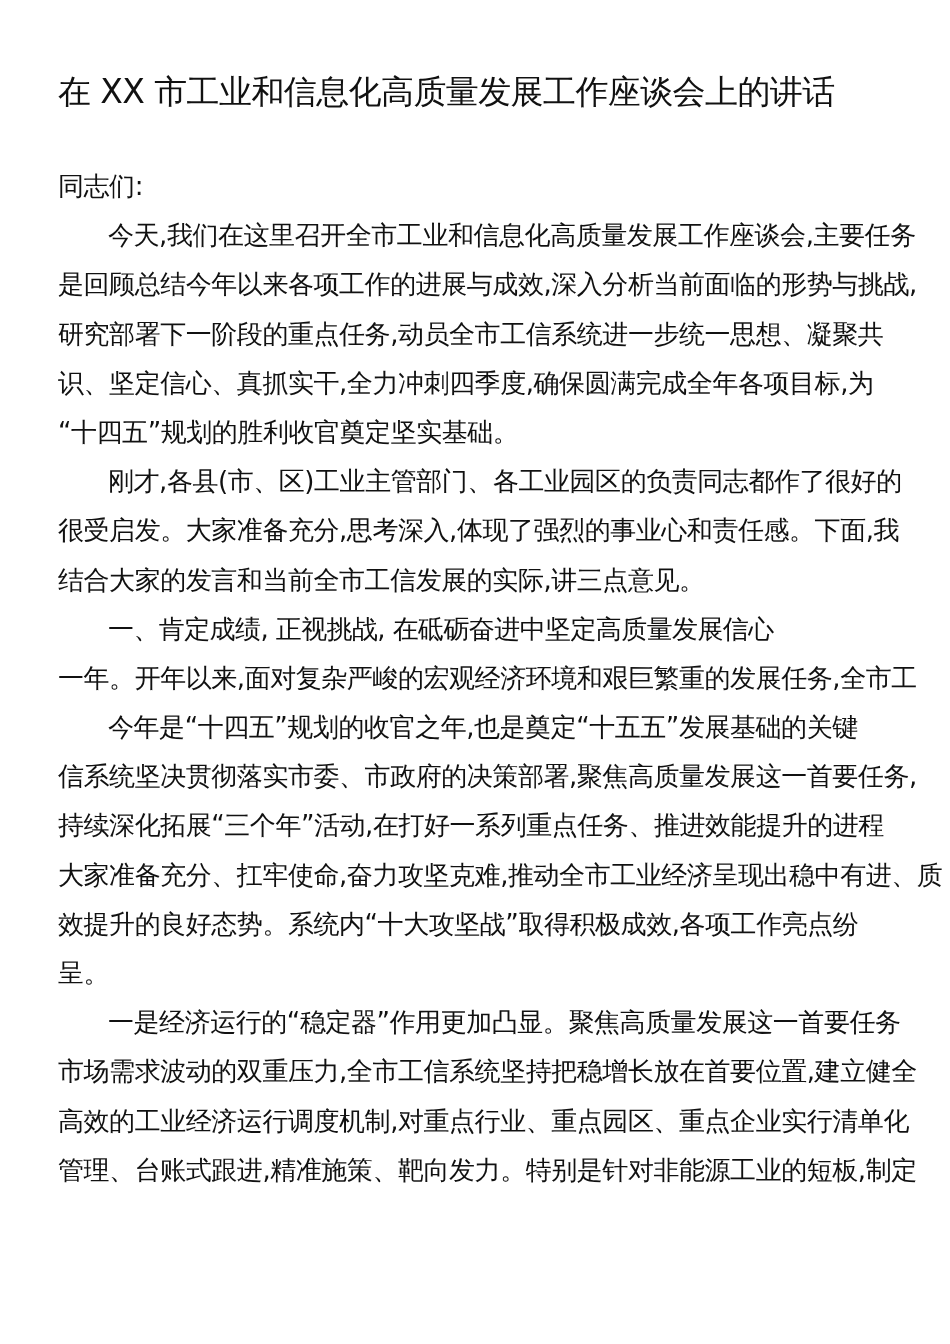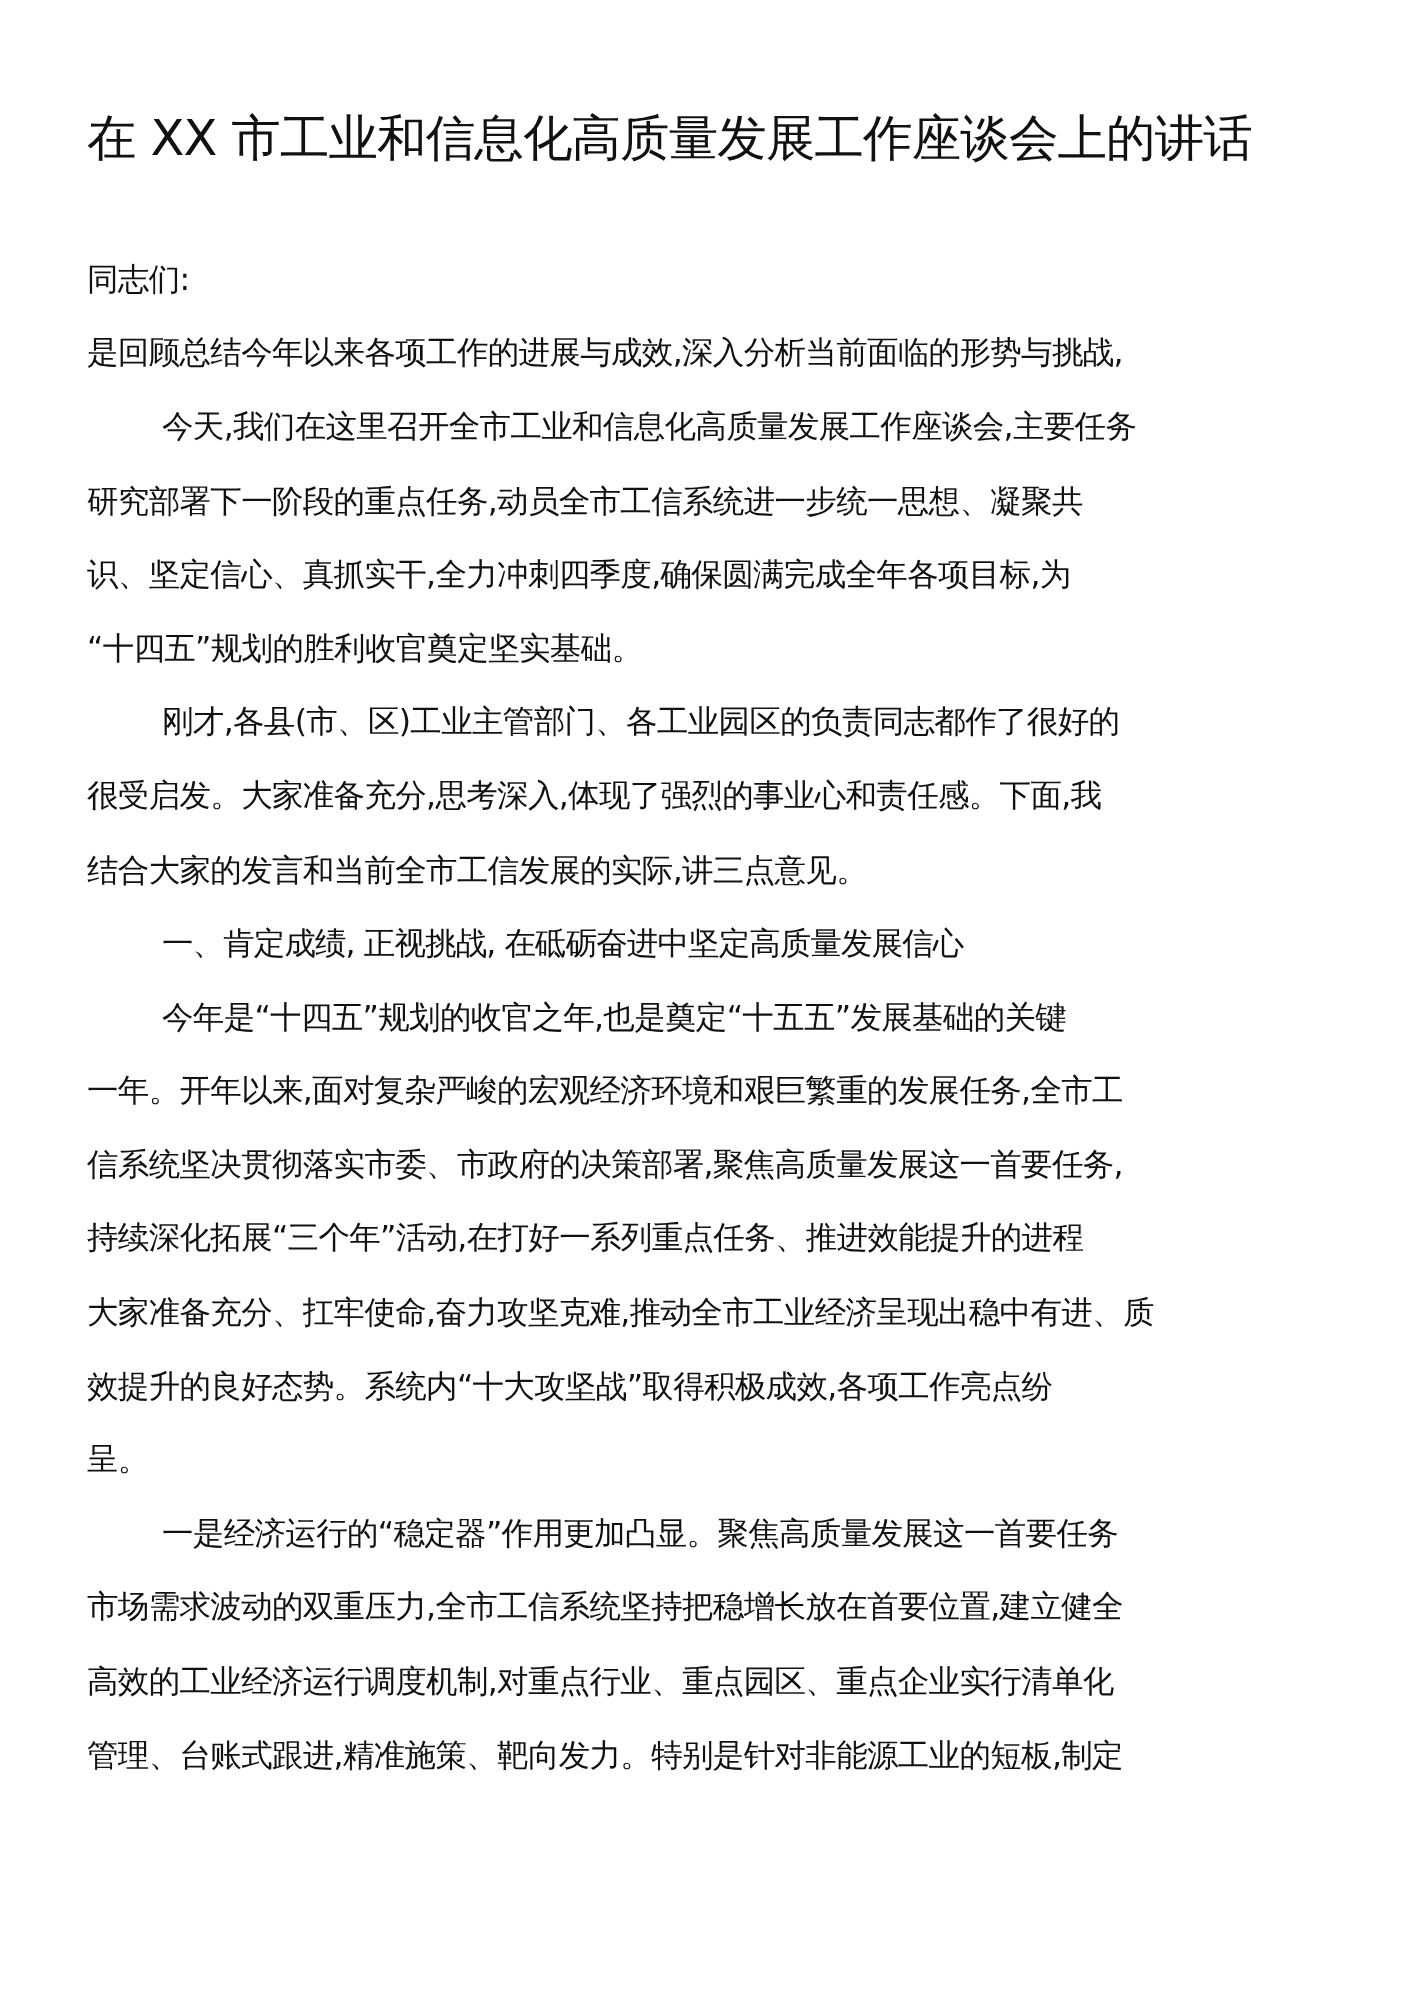--- a/index.html
+++ b/index.html
@@ -9,55 +9,55 @@
     color: #111111;
   }
   .page { position: absolute; left: 0; top: 0; width: 950px; height: 1081px; background: #fff; }
   .title {
     position: absolute; left: 58px; top: 68px; width: 840px;
     font-size: 33px; line-height: 48px; white-space: nowrap;
     letter-spacing: -0.6px; color: #111;
   }
   .body {
     position: absolute; left: 58px; top: 162px; width: 840px;
-    font-size: 21px; line-height: 49.2px; color: #111;
+    font-size: 26px; line-height: 49.2px; color: #111;
   }
   .line { display: block; white-space: nowrap; height: 49.2px; letter-spacing: -0.45px; }
   .indent { padding-left: 50px; }
   .bold { font-weight: normal; }
   .heading-line { letter-spacing: -0.6px; }
 </style>
 </head>
 <body>
 
 <div class="page">
   <div class="title">在 XX 市工业和信息化高质量发展工作座谈会上的讲话</div>
 
   <div class="body">
     <span class="line">同志们:</span>
 
     <div>
+      <span class="line indent">今天,我们在这里召开全市工业和信息化高质量发展工作座谈会,主要任务</span>
       <span class="line">是回顾总结今年以来各项工作的进展与成效,深入分析当前面临的形势与挑战,</span>
-      <span class="line indent">今天,我们在这里召开全市工业和信息化高质量发展工作座谈会,主要任务</span>
       <span class="line">研究部署下一阶段的重点任务,动员全市工信系统进一步统一思想、凝聚共</span>
       <span class="line">识、坚定信心、真抓实干,全力冲刺四季度,确保圆满完成全年各项目标,为</span>
       <span class="line">“十四五”规划的胜利收官奠定坚实基础。</span>
     </div>
 
     <div>
       <span class="line indent">刚才,各县(市、区)工业主管部门、各工业园区的负责同志都作了很好的</span>
       <span class="line">很受启发。大家准备充分,思考深入,体现了强烈的事业心和责任感。下面,我</span>
       <span class="line">结合大家的发言和当前全市工信发展的实际,讲三点意见。</span>
     </div>
 
     <span class="line indent heading-line">一、肯定成绩, 正视挑战, 在砥砺奋进中坚定高质量发展信心</span>
 
     <div>
+      <span class="line">一年。开年以来,面对复杂严峻的宏观经济环境和艰巨繁重的发展任务,全市工</span>
       <span class="line indent">今年是“十四五”规划的收官之年,也是奠定“十五五”发展基础的关键</span>
-      <span class="line">一年。开年以来,面对复杂严峻的宏观经济环境和艰巨繁重的发展任务,全市工</span>
       <span class="line">信系统坚决贯彻落实市委、市政府的决策部署,聚焦高质量发展这一首要任务,</span>
       <span class="line">持续深化拓展“三个年”活动,在打好一系列重点任务、推进效能提升的进程</span>
       <span class="line">大家准备充分、扛牢使命,奋力攻坚克难,推动全市工业经济呈现出稳中有进、质</span>
       <span class="line">效提升的良好态势。系统内“十大攻坚战”取得积极成效,各项工作亮点纷</span>
       <span class="line">呈。</span>
     </div>
 
     <div>
       <span class="line indent"><span class="bold">一是</span><span>经济运行的“稳定器”作用更加凸显。聚焦高质量发展这一首要任务</span></span>
       <span class="line">市场需求波动的双重压力,全市工信系统坚持把稳增长放在首要位置,建立健全</span>

